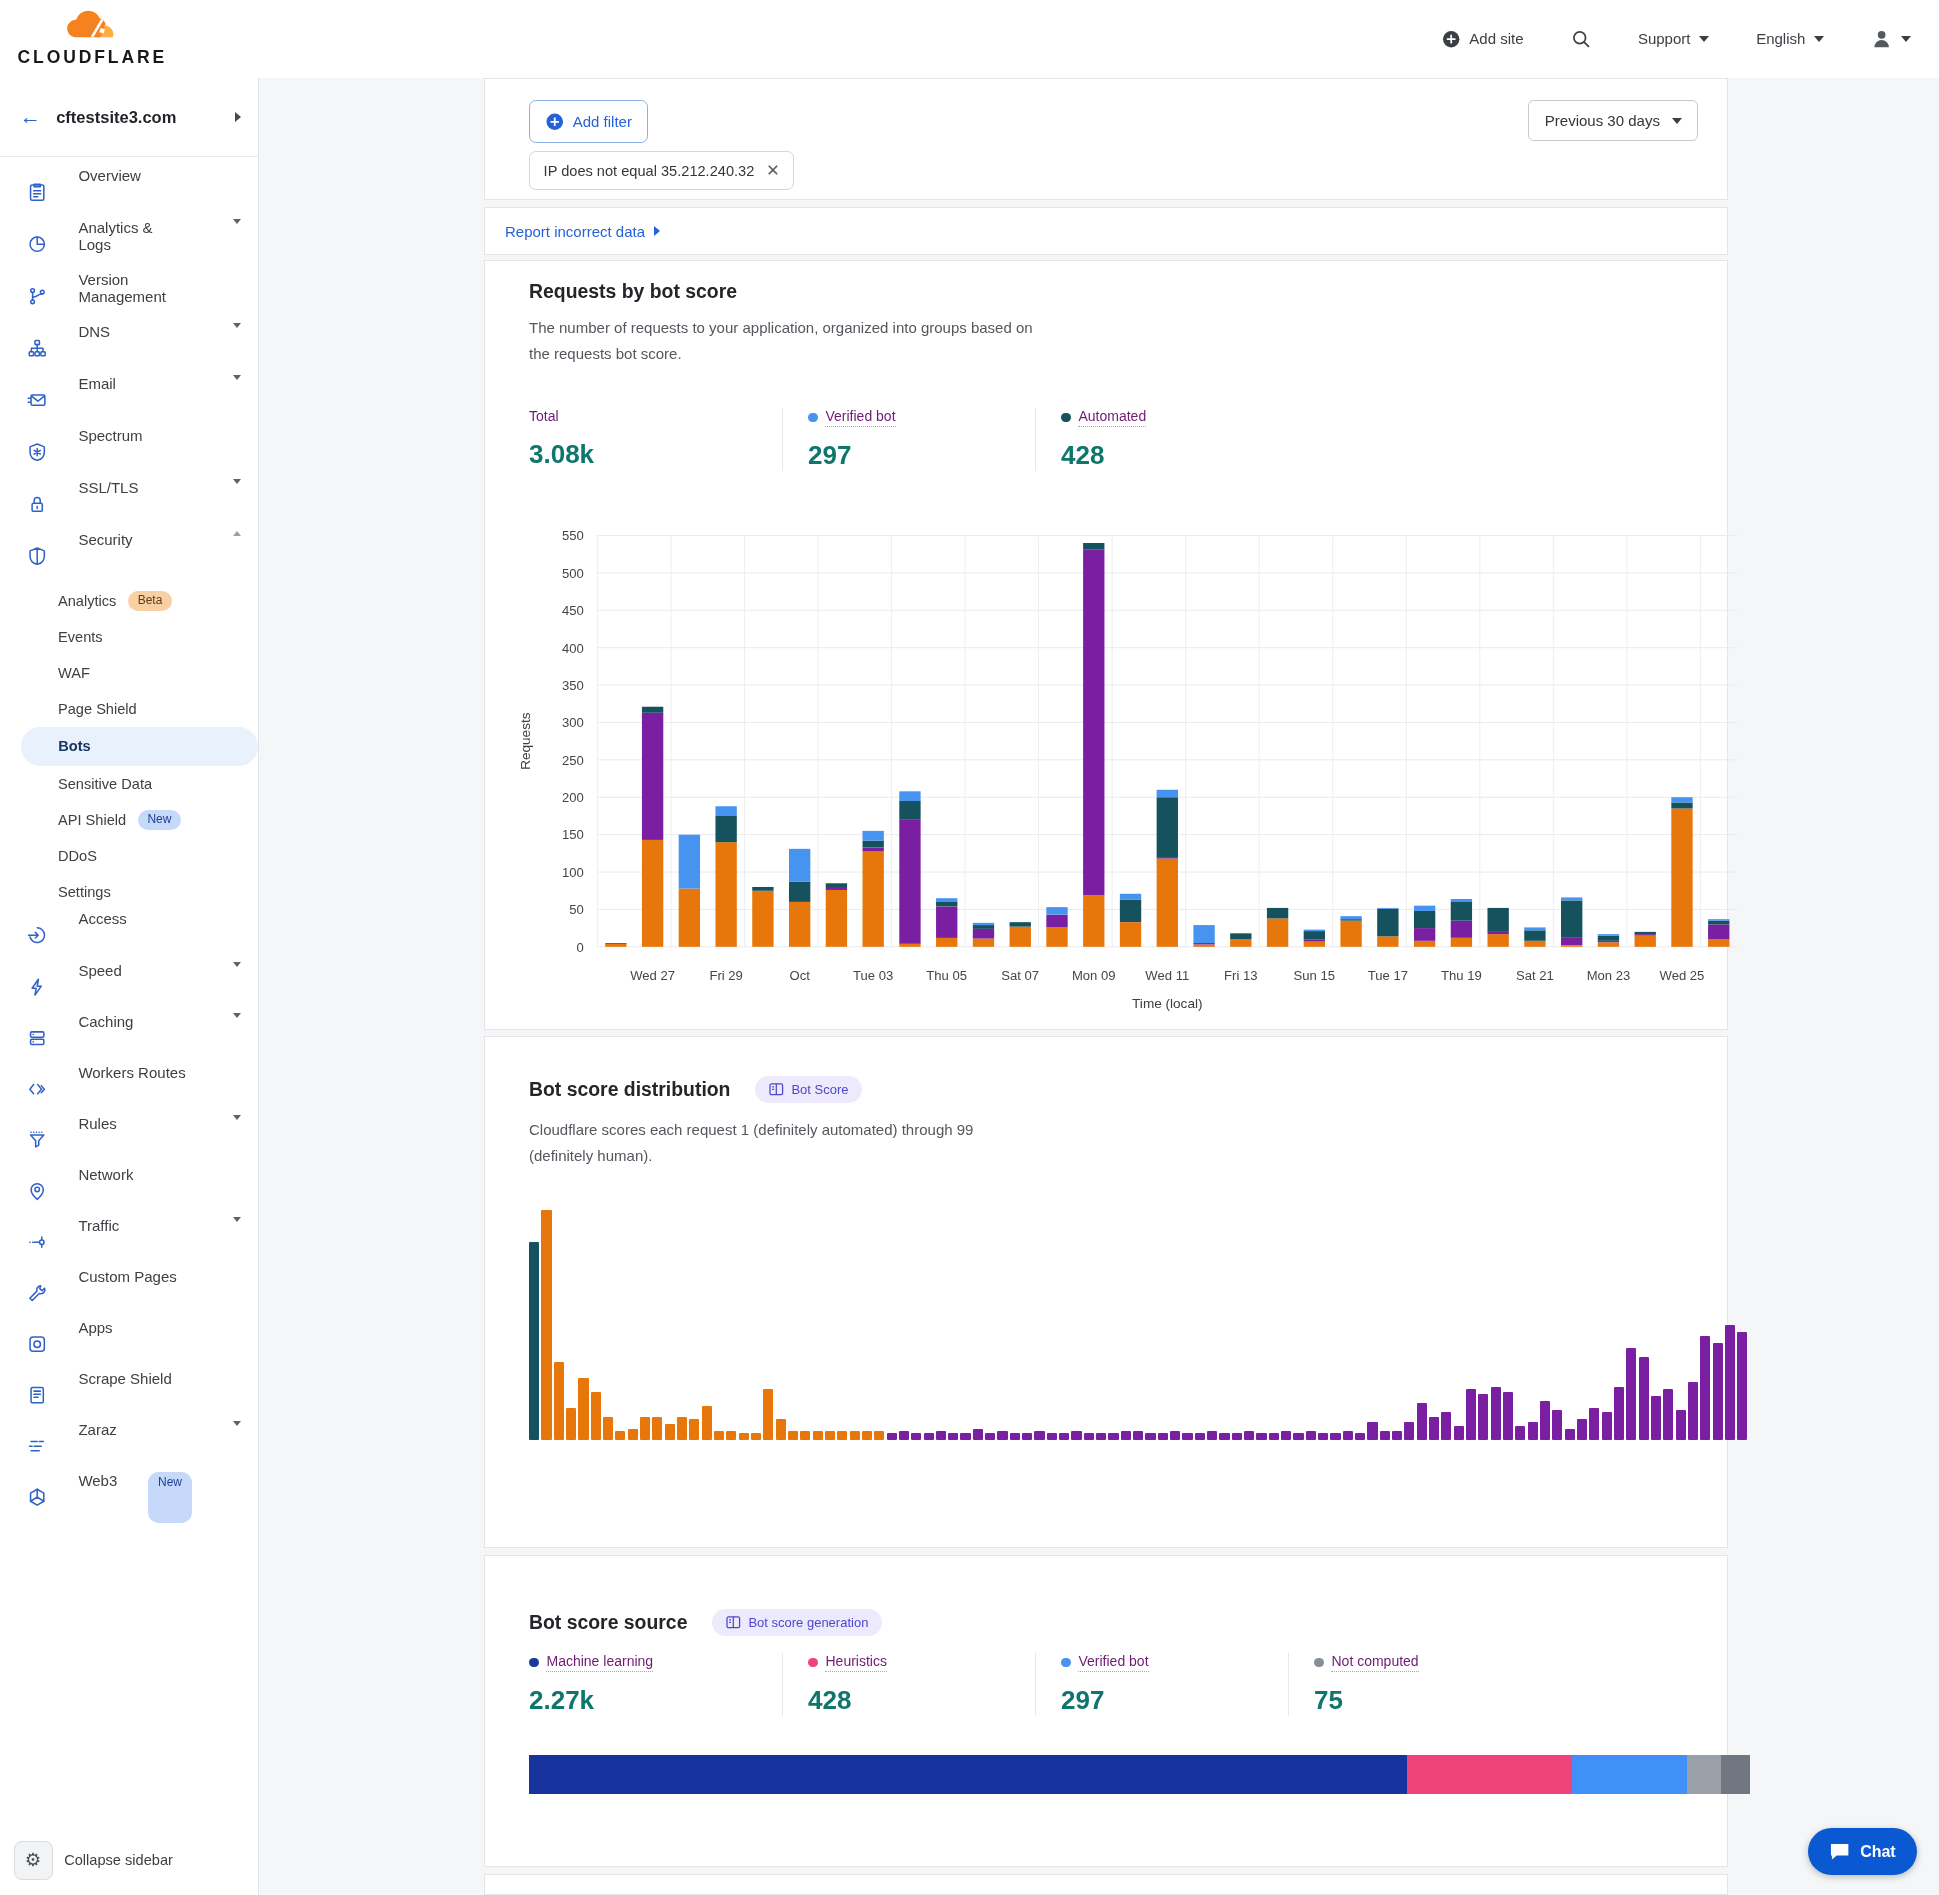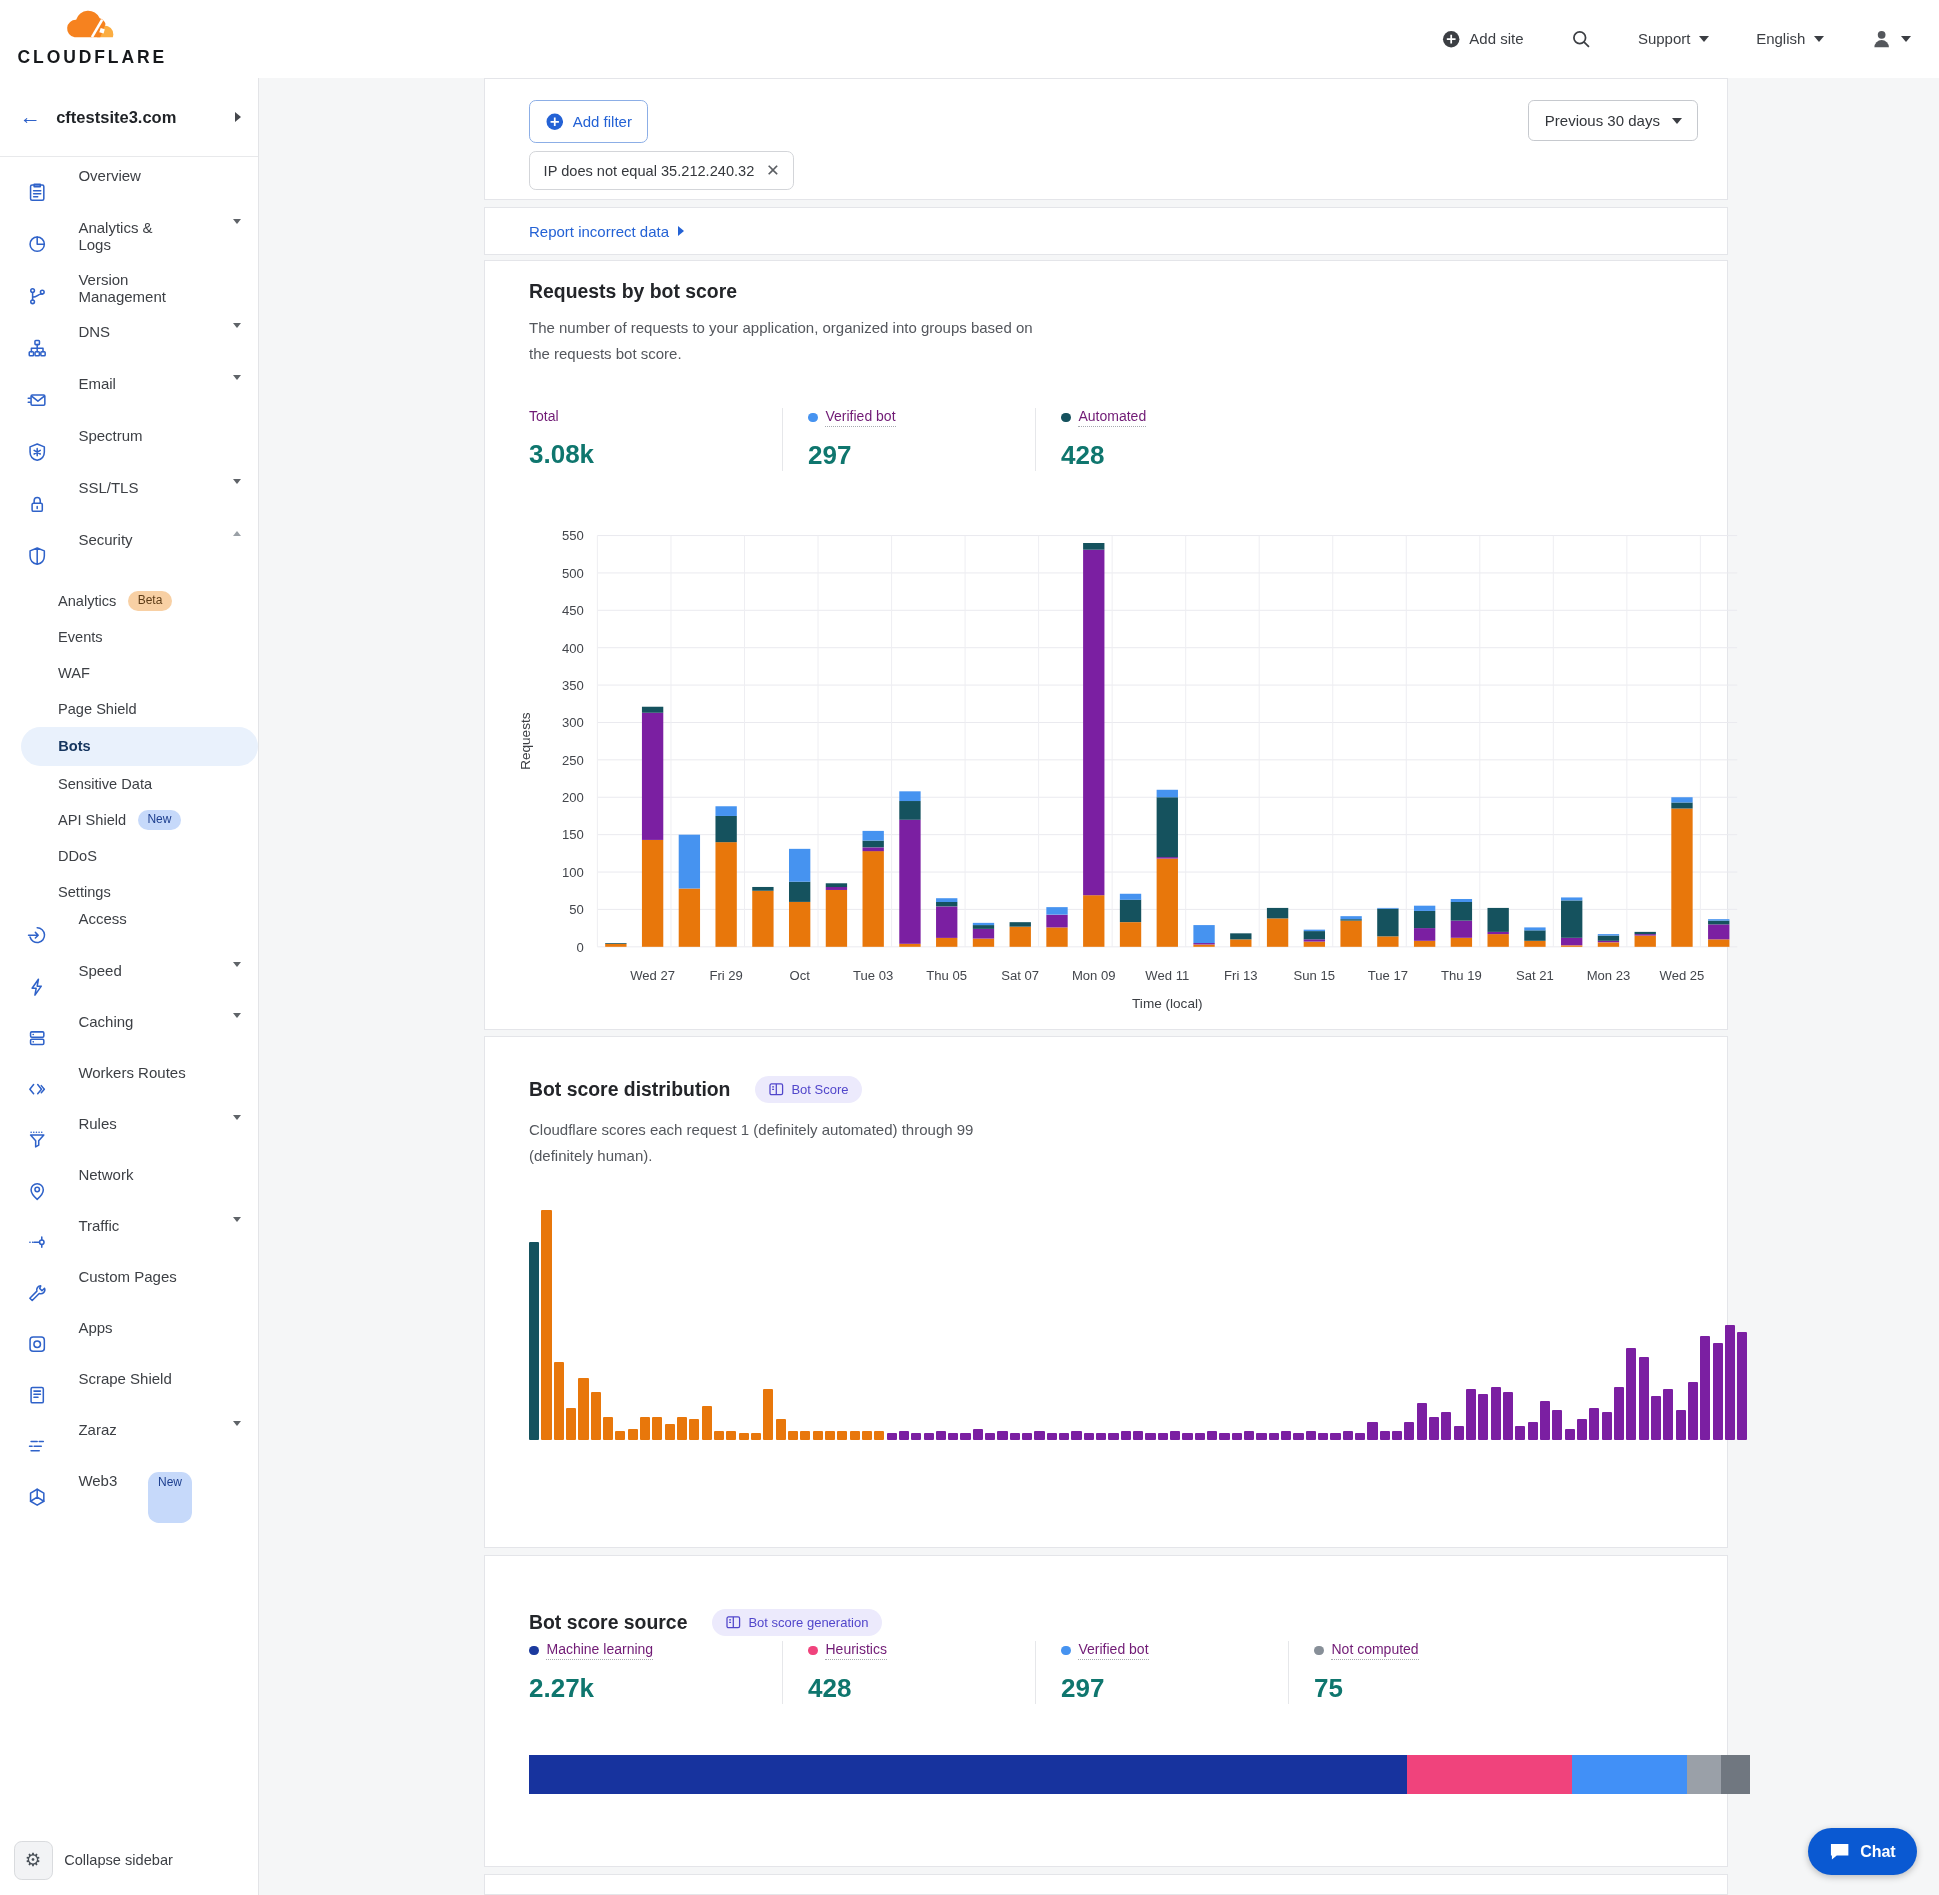--- a/index.html
+++ b/index.html
@@ -35,21 +35,21 @@
   .badge{font-size:12px;padding:2.9px 9.7px;border-radius:10.7px;line-height:1.2}
   .badge.beta{background:#f8d0a4;color:#5d3c17}
   .badge.new{background:#c6d9fa;color:#1d3f8f}
   .collapse-row{position:absolute;left:13.6px;bottom:15.5px;display:flex;align-items:center;gap:11.6px}
   .gearbtn{width:37px;height:37px;border:1px solid #d9dbde;border-radius:7.8px;background:#f2f3f5;display:flex;align-items:center;justify-content:center;font-size:18.4px;color:#495058;cursor:pointer}
   .collapse-label{font-size:14.6px;color:#3c3f44}
 
   
   .card{position:absolute;background:#fff;border:1px solid #e4e5e9;box-sizing:border-box;left:484px;width:1244px}
   .blockA{top:78px;height:122px}
-  .blockB{top:207px;height:48px;display:flex;align-items:center;padding-left:44px}
+  .blockB{top:207px;height:48px;display:flex;align-items:center;padding-left:20px}
   .blockC{top:260px;height:770px}
   .blockD{top:1036px;height:512px}
   .blockE{top:1555px;height:312px}
   .blockF{top:1874px;height:21.3px}
 
   .addfilter{position:absolute;left:44px;top:21.3px;height:43px;display:inline-flex;align-items:center;gap:9.7px;
      border:1px solid #8caee6;border-radius:6.8px;background:#fff;color:#2462d5;font-size:15px;padding:0 15.5px;cursor:pointer;font-family:inherit}
   .chip{position:absolute;left:44px;top:72px;height:37px;display:inline-flex;align-items:center;gap:11.6px;
      border:1px solid #d3d5d9;border-radius:6.8px;font-size:14.6px;color:#35383d;padding:0 13.6px;background:#fff}
   .chip .x{font-size:16.5px;color:#5b5e63;cursor:pointer;line-height:1}
@@ -732,21 +732,21 @@
       <span class="pill">
         <span class="icon">
           <svg width="14.6" height="12.6" viewBox="0 0 15 13" fill="none" stroke="#5146cb" stroke-width="1.3">
               <rect x="1" y="1" width="13" height="11" rx="1.5"></rect>
               <path d="M7.5 1v11M3.2 4h2M3.2 6.5h2"></path>
             </svg>
         </span>
         <span>Bot score generation</span>
       </span>
     </h2>
-    <div class="stats" style="top:85px" id="stats2">
+    <div class="stats" style="top:97px" id="stats2">
         <div class="stat">
           <div class="stat-label">
             <span class="dot" style="background:#1b3a9e"></span>
             <span class="txt ">Machine learning</span>
           </div>
           <div class="stat-value">2.27k</div>
         </div>
         <div class="stat">
           <div class="stat-label">
             <span class="dot" style="background:#f0437c"></span>

